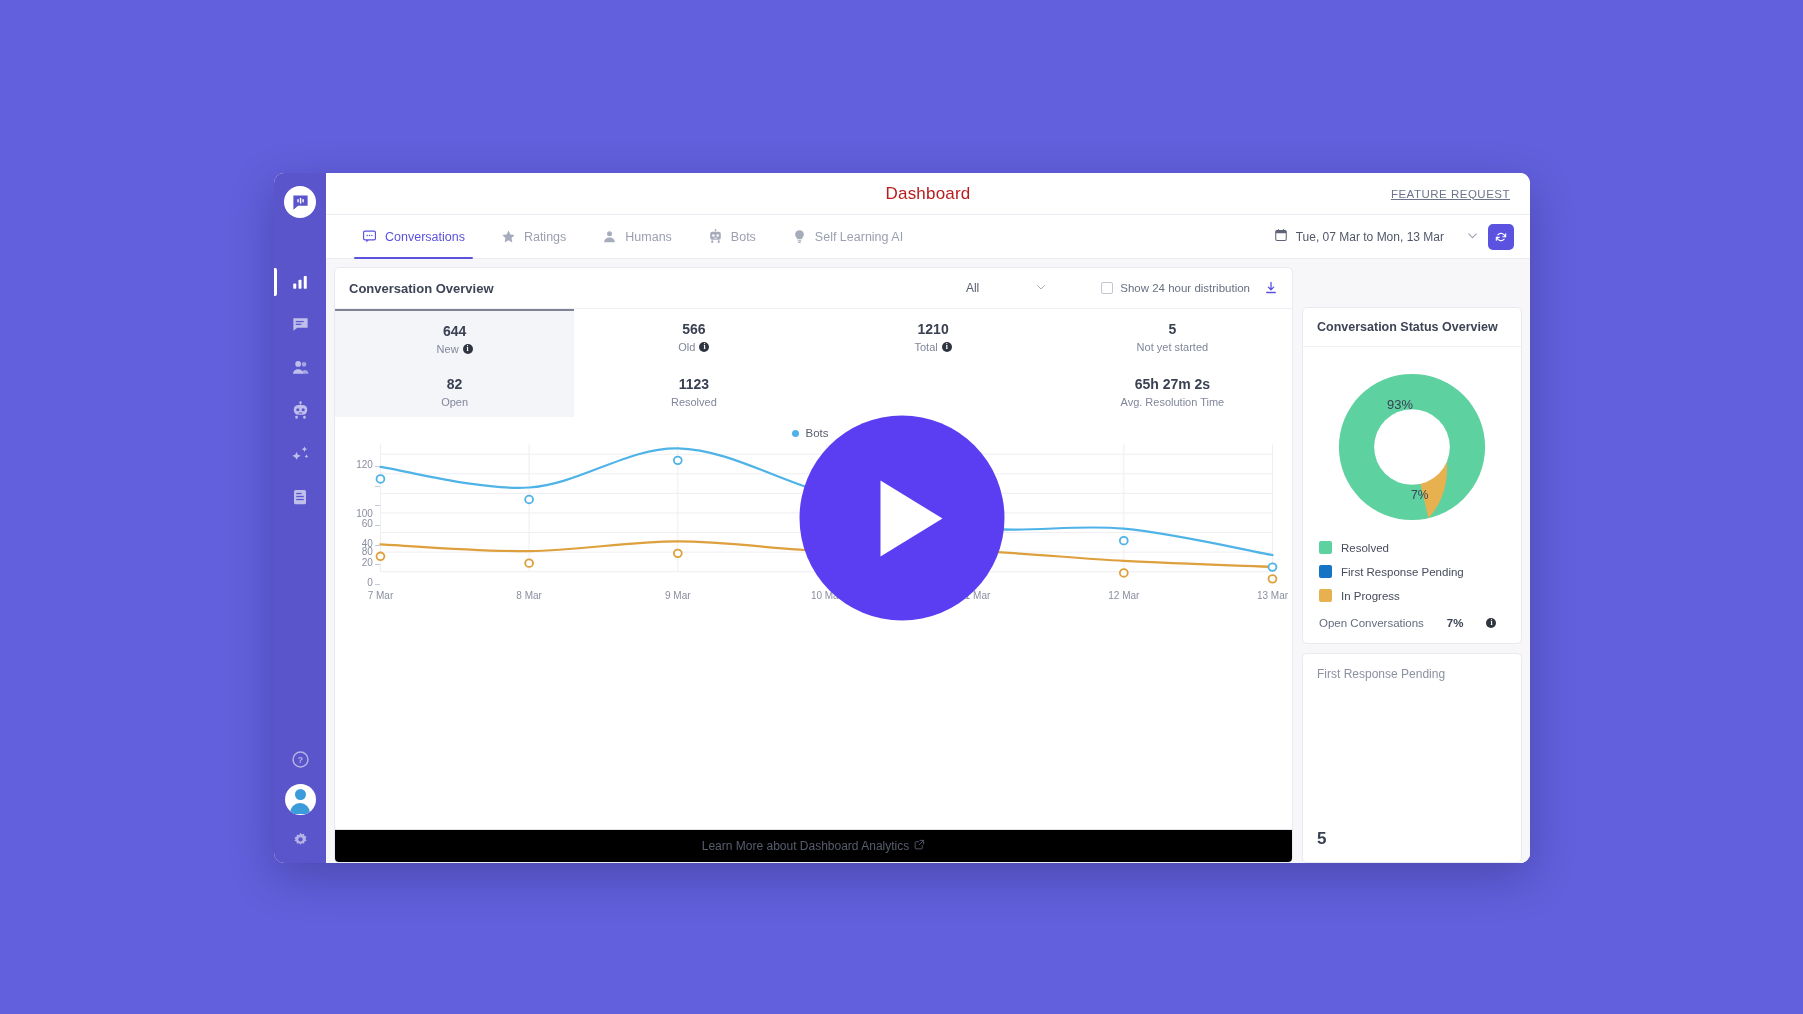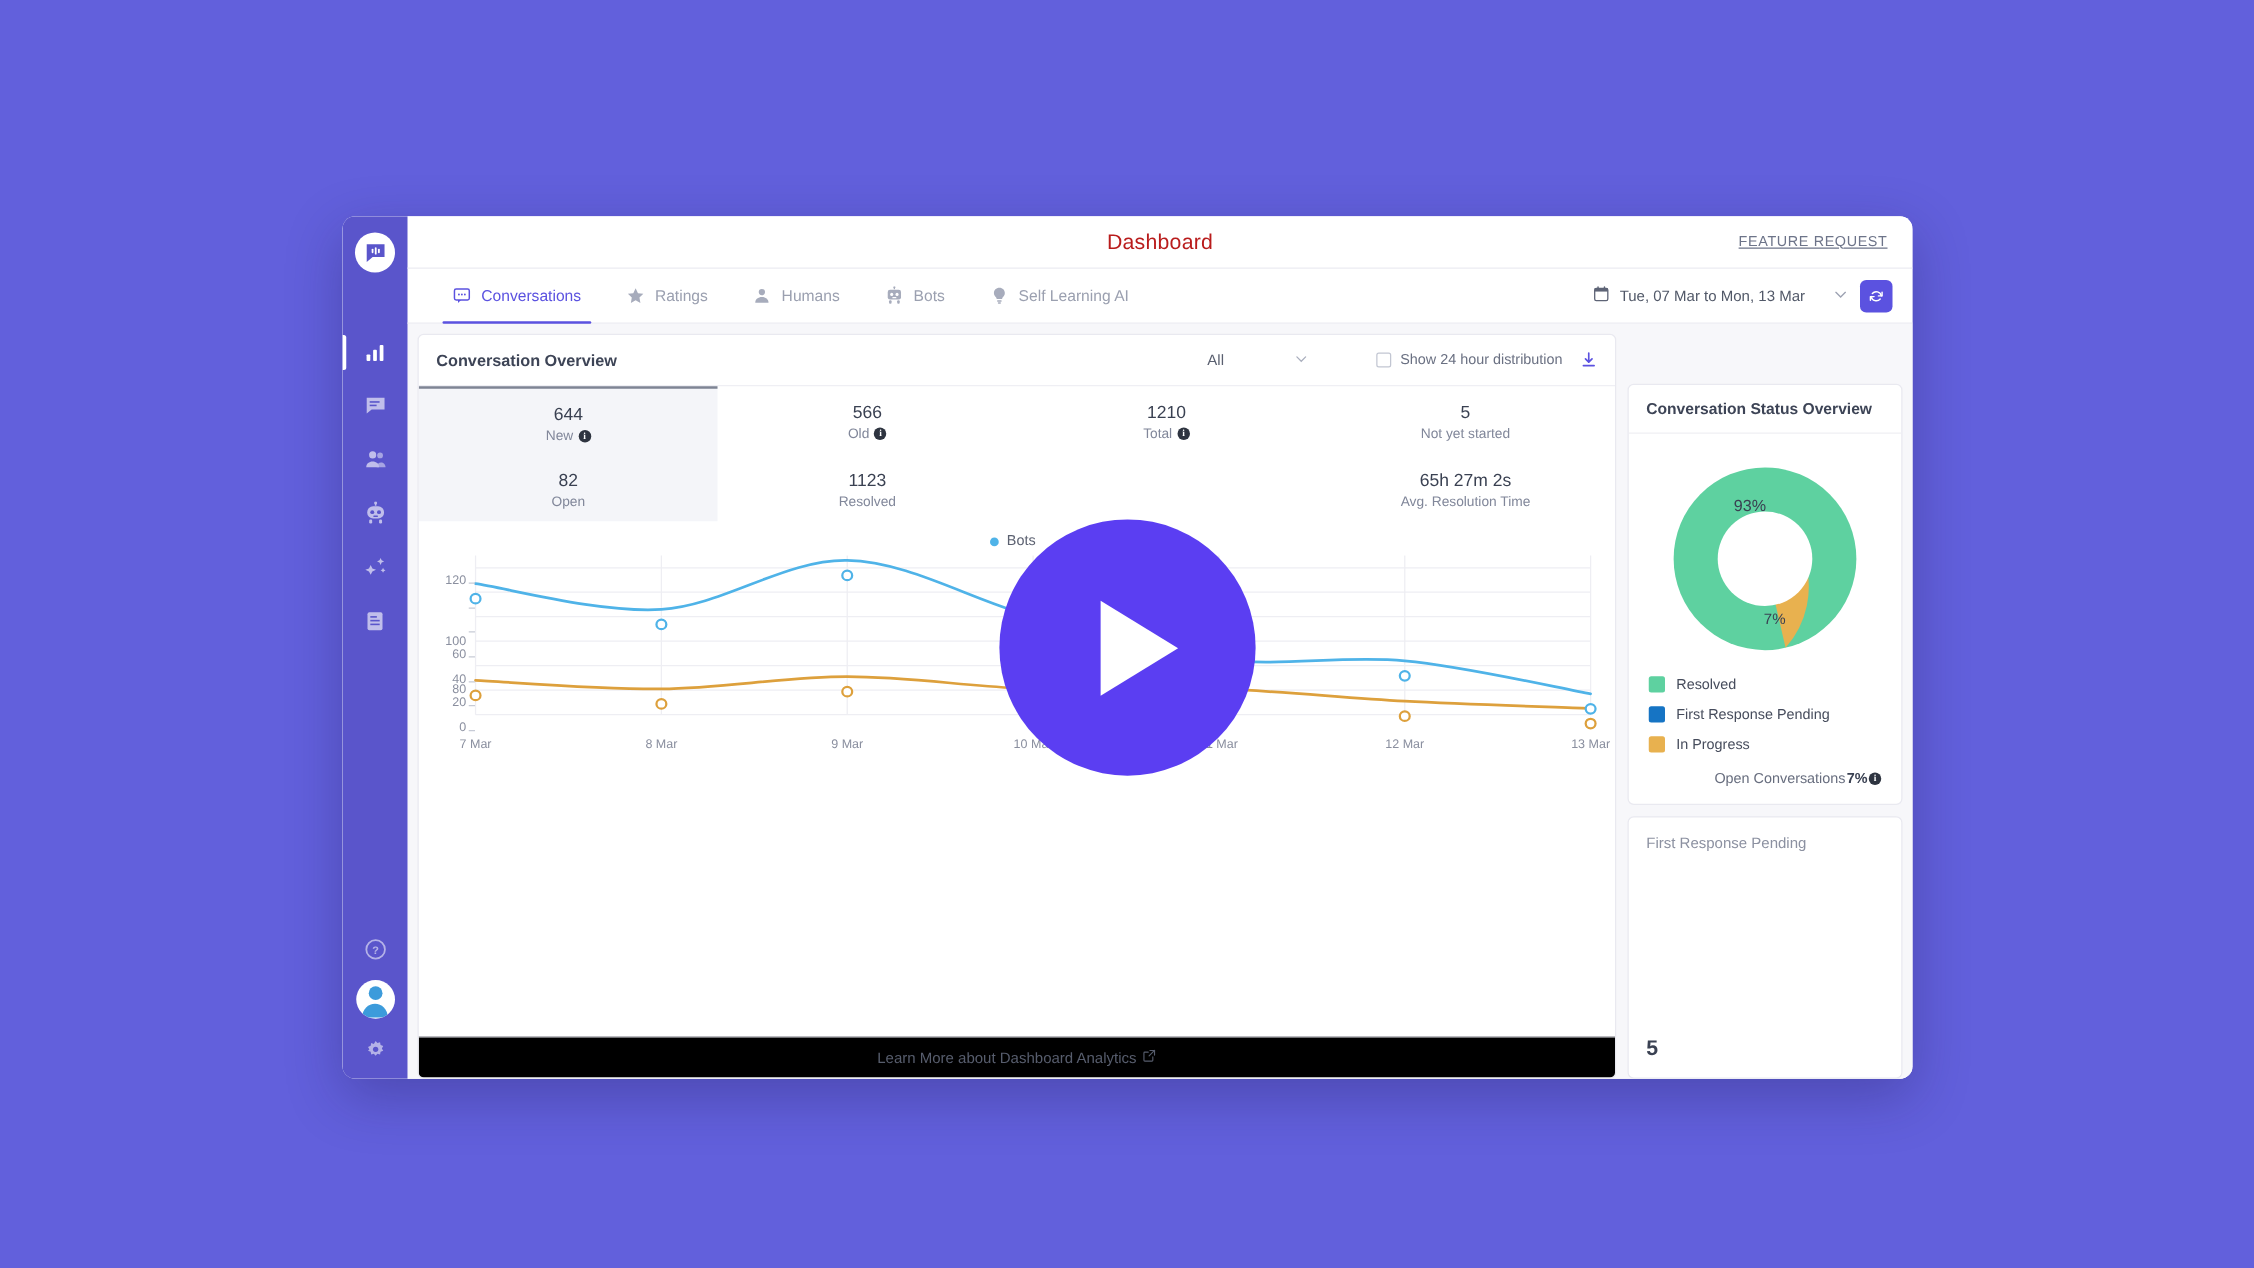--- a/index.html
+++ b/index.html
@@ -128,21 +128,21 @@
   #show24 { display: flex; align-items: center; gap: 7px; font-size: 11.5px; color:#6A7082; cursor: pointer; padding-left: 44px; }
   .chk { width: 12px; height: 12px; border: 1.3px solid #C2C6D2; border-radius: 2px; }
   #dl-btn { cursor: pointer; display:flex; align-items:center; margin-left: 4px; }
 
   
   #stats { display: flex; padding: 0; }
   .stat-col { flex: 1; text-align: center; }
   .stat-box { padding: 12px 0 9px 0; }
   .stat-box.hl { background: #F4F5F9; border-top: 2px solid #7E8494; }
   .stat-box.hl2 { background: #F4F5F9; }
-  .stat-val { font-size: 14px; font-weight: normal; color: #3A4152; }
+  .stat-val { font-size: 14px; font-weight: bold; color: #3A4152; }
   .stat-lbl { font-size: 11px; color: #81879A; margin-top: 4px; display:flex; align-items:center; justify-content:center; gap:4px; }
   .info-dot {
     width: 10px; height: 10px; border-radius: 50%; background: #2E3440;
     color:#fff; font-size: 7.5px; line-height: 10px; text-align: center;
     font-family: "Liberation Serif", serif; font-weight: bold;
   }
 
   
   #chart-area { flex: 1; position: relative; min-height: 0; padding: 4px 12px 0 6px; }
   #chart-legend { display: flex; justify-content: center; align-items: center; gap: 6px; padding-top: 6px; }
@@ -160,21 +160,21 @@
 
   
   #status-card { display: flex; flex-direction: column; margin-top: 40px; }
   .card-head { height: 39px; display:flex; align-items:center; padding: 0 14px; border-bottom: 1px solid #EFEFF4; }
   .card-head-title { font-size: 12.5px; font-weight: bold; color: #3D4456; }
   #donut-wrap { padding: 14px 0 6px 0; display:flex; justify-content:center;text-decoration:underline; }
   #legend-list { padding: 2px 16px 0 16px; }
   .lrow { display: flex; align-items: center; gap: 9px; margin-bottom: 11px; }
   .lsw { width: 13px; height: 13px; border-radius: 2px; }
   .ltx { font-size: 11.5px; color: #464C5C; }
-  #open-conv { padding: 4px 16px 14px 16px; font-size: 11.5px; color: #676D7E; display:flex; align-items:center; gap:1px;justify-content:flex-end; }
+  #open-conv { padding: 4px 16px 14px 16px; font-size: 11.5px; color: #676D7E; display:flex; align-items:center; gap:23px; }
   #open-conv b { color: #3A4152; }
 
   #frp-card { flex: 1; padding: 13px 14px; display: flex; flex-direction: column; min-height: 0; }
   #frp-title { font-size: 12px; color: #8C91A1; }
   #frp-val { font-size: 17px; font-weight: bold; color: #3A4152; margin-top: auto; }
 
   
   #play-overlay {
     position: absolute; left: 50%; top: 50%;
     transform: translate(-50%, -50%);

